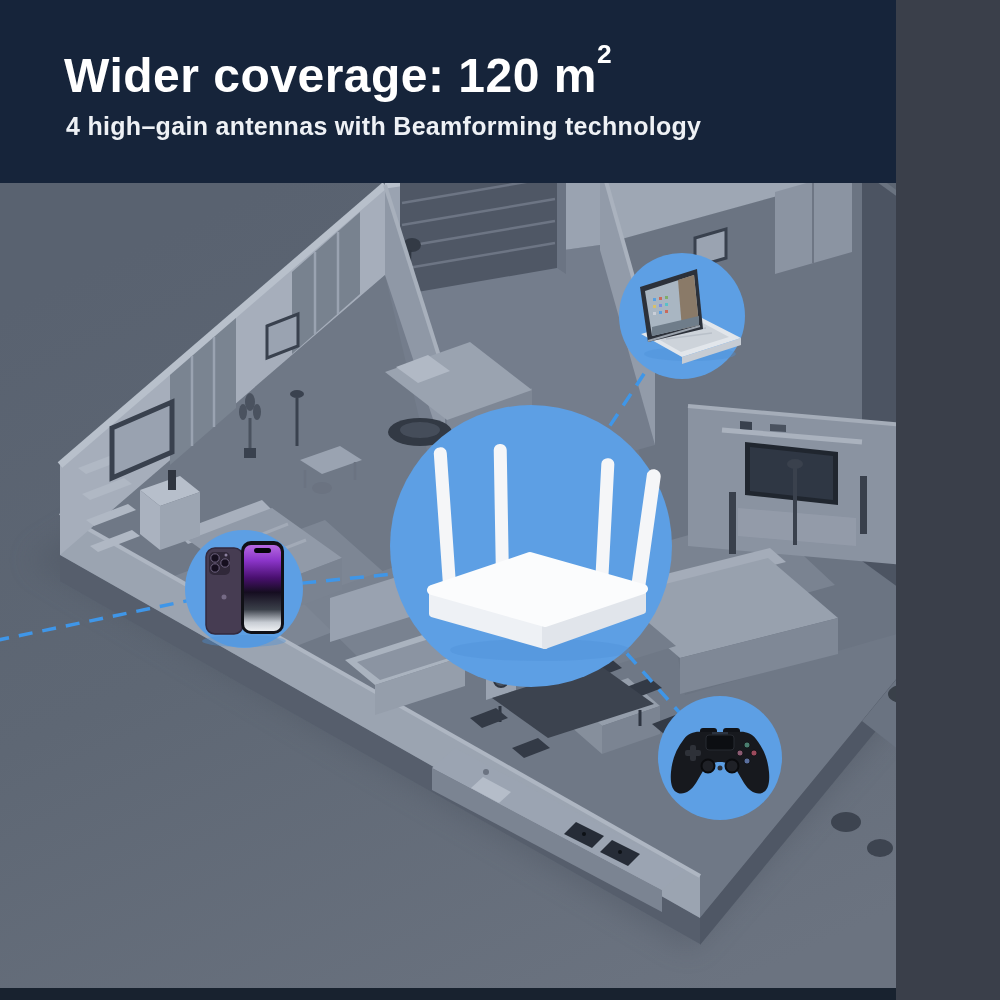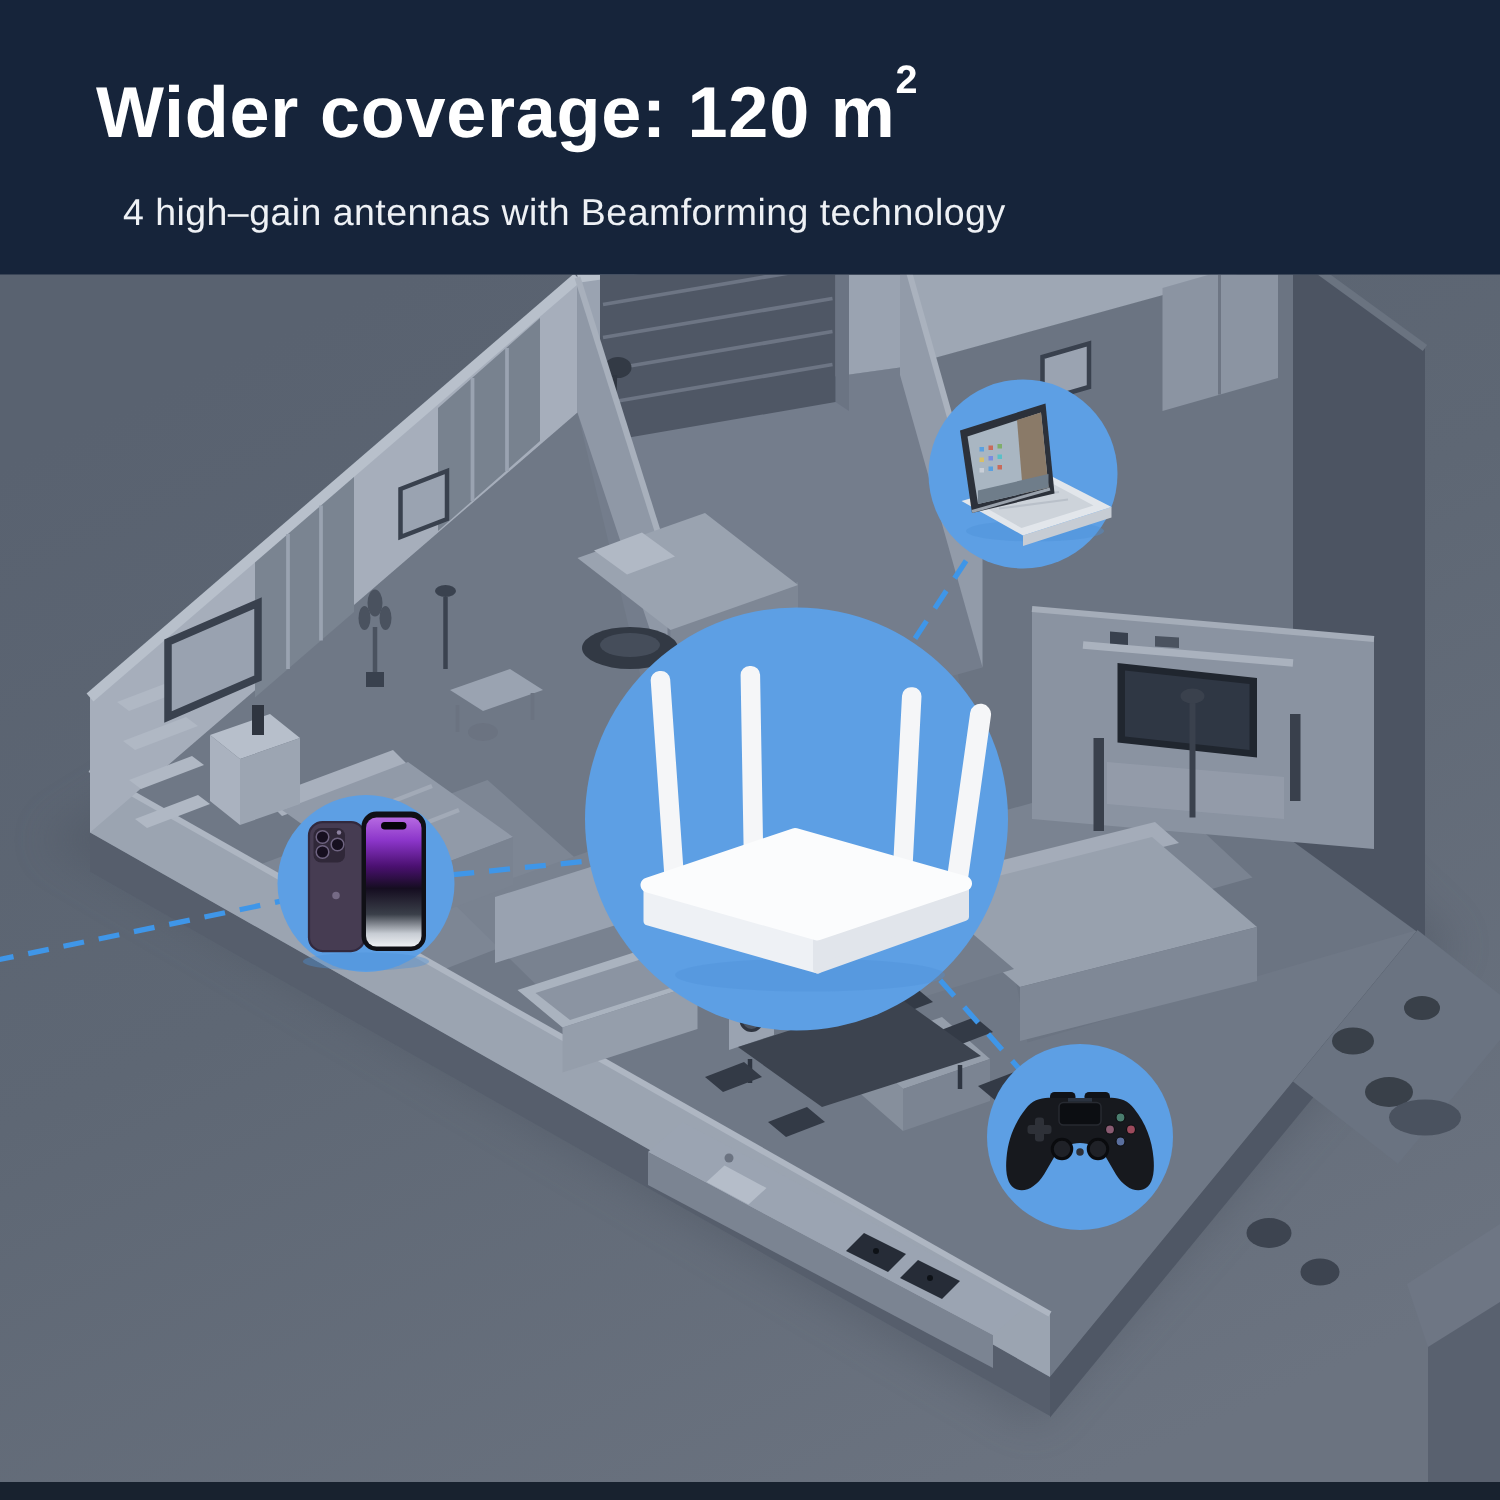--- a/index.html
+++ b/index.html
@@ -1,24 +1,24 @@
 <!DOCTYPE html>
 <html><head>
 <meta charset="utf-8">
 <style>
   html,body{margin:0;padding:0;background:#3a3f4a;}
-  .stage{position:relative;width:1000px;height:1000px;overflow:hidden;
+  .stage{position:relative;width:896px;height:1000px;overflow:hidden;
          font-family:"Liberation Sans",sans-serif;background:#5f6876;}
   
   .hdr{position:absolute;top:0;left:0;width:1000px;height:183px;background:#16243a;z-index:5;}
   .hdr h1{position:absolute;left:64px;top:42px;margin:0;color:#ffffff;
           font-size:48px;font-weight:bold;letter-spacing:0.5px;line-height:1.4;}
   .hdr h1 sup{font-size:0.55em;position:relative;top:-0.45em;font-weight:bold;}
-  .hdr p{position:absolute;left:66px;top:112px;margin:16px;color:#eef1f5;
-         font-size:25px;font-weight:normal;letter-spacing:0.3px;}
+  .hdr p{position:absolute;left:66px;top:112px;margin:0;color:#eef1f5;
+         font-size:25px;font-weight:bold;letter-spacing:0.3px;}
   
   .scene{position:absolute;top:183px;left:0;width:1000px;height:805px;overflow:hidden;
          background:linear-gradient(155deg,#596270 10%,#5e6774 45%,#6b7380 90%);}
   .scene svg.layer{position:absolute;top:0;left:0;}
   .links{z-index:2;}
   .house{z-index:1;}
   
   .bubble{position:absolute;border-radius:50%;background:#5d9fe4;z-index:3;
           display:flex;align-items:center;justify-content:center;}
   .bubble svg{width:100%;height:100%;display:block;}

